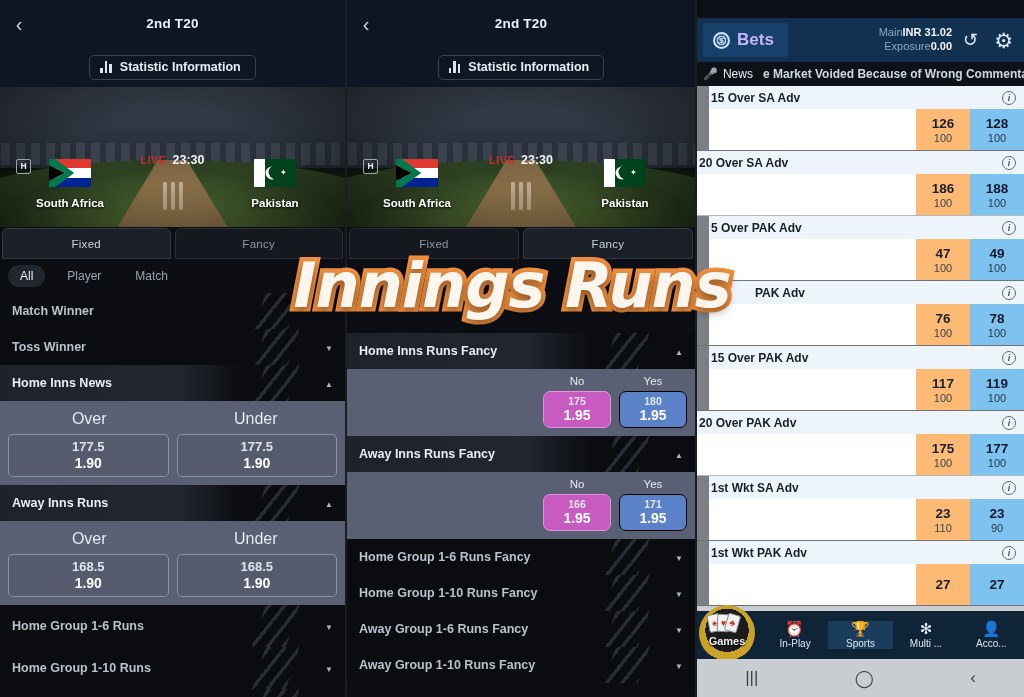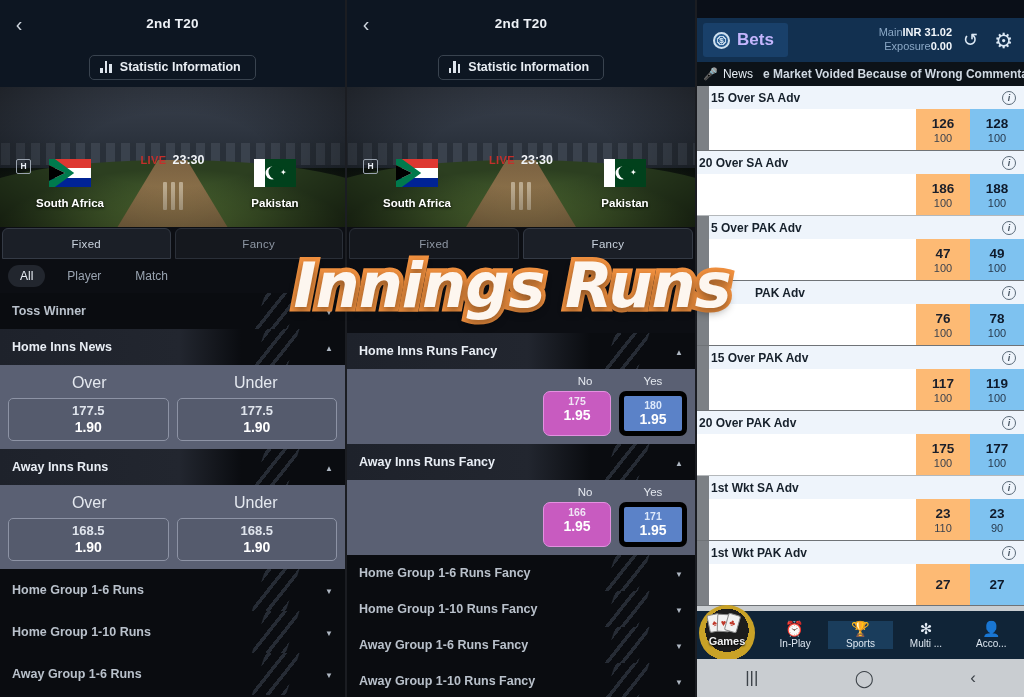--- a/index.html
+++ b/index.html
@@ -162,26 +162,26 @@
   .ou-row { display:flex; gap: 8px; padding: 0 2px; }
   .ou-btn {
     flex:1; border:1px solid #8d93a5; border-radius: 5px; background:#555b6d;
     padding: 4px 0 5px; text-align:center;
   }
   .ou-btn .ln { color:#dfe4ec; font-size: 13px; font-weight:bold; }
   .ou-btn .od { color:#ffffff; font-size: 14px; font-weight:bold; margin-top:1px; }
 
   
   .fancy-body { background:#5a6073; padding: 2px 6px 8px; }
-  .fancy-head { display:flex; justify-content:flex-end; padding-right: 2px; }
+  .fancy-head { display:flex; justify-content:flex-end; gap: 8px; padding-right: 2px; }
   .fancy-head span { width: 68px; text-align:center; color:#e4e8ef; font-size: 11.5px; padding: 4px 0 4px; }
   .fancy-row { display:flex; justify-content:flex-end; gap: 8px; padding-right: 2px; }
   .fancy-btn { width: 68px; border-radius: 7px; text-align:center; padding: 3px 0 4px; }
   .fancy-btn.no  { background:#c85bc0; border:1px solid #e391e0; }
-  .fancy-btn.yes { background:#5b82c8; border:5px solid #000000; }
+  .fancy-btn.yes { background:#5b82c8; border:1px solid #000000; }
   .fancy-btn .ln { color:#f0e4f5; font-size: 10.5px; font-weight:bold; }
   .fancy-btn.yes .ln { color:#dce8fb; }
   .fancy-btn .od { color:#fff; font-size: 14px; font-weight:bold; margin-top:0px; }
 
   
   .r-status { height: 18px; background:#0a0f18; }
   .r-top {
     height: 44px; background:#123050; display:flex; align-items:center; padding: 0 6px; gap: 6px;
   }
   .bets-pill {
@@ -347,20 +347,24 @@
     </div>
 
     <div class="filters">
       <div class="chip on">All</div>
       <div class="chip">Player</div>
       <div class="chip">Match</div>
     </div>
 
     <div>
 
+      <div class="mkt-head dim">
+        <span class="slash"></span>
+        <span class="lbl">Match Winner</span>
+      </div>
 
       <div class="mkt-head dim">
         <span class="slash"></span>
         <span class="lbl">Toss Winner</span>
         <span class="chev down"></span>
       </div>
 
       <div class="mkt-head open">
         <span class="slash"></span>
         <span class="lbl">Home Inns News</span>

